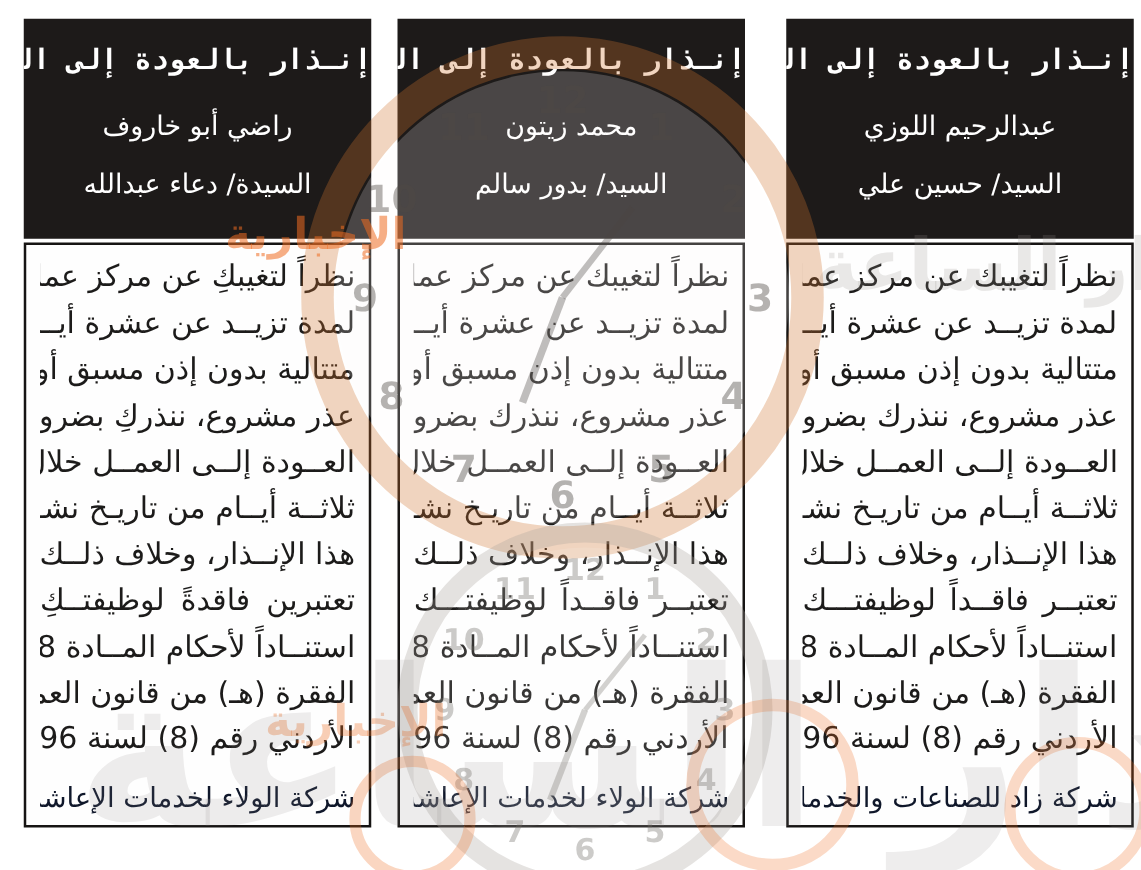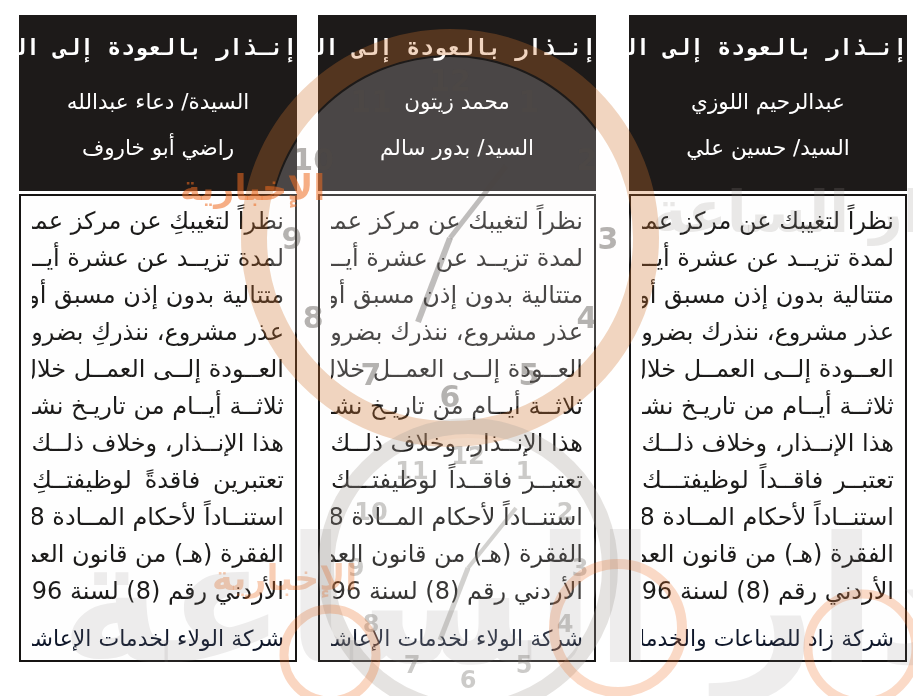--- a/index.html
+++ b/index.html
@@ -62,22 +62,22 @@
 </style>
 </head>
 <body>
 
 <div class="page">
 
   <div class="ad pos-left" lang="ar">
     <div class="ad-head">
       <div class="ad-title">إنـذار بالعودة إلى العمـل</div>
       <div class="ad-name">
+        <div>راضي أبو خاروف</div>
         <div>السيدة/ دعاء عبدالله</div>
-        <div>راضي أبو خاروف</div>
       </div>
     </div>
     <div class="ad-bodybox">
       <div>
           <div class="bline">نظراً لتغيبكِ عن مركز عملك</div>
           <div class="bline">لمدة تزيــد عن عشرة أيــام</div>
           <div class="bline">متتالية بدون إذن مسبق أو</div>
           <div class="bline">عذر مشروع، ننذركِ بضرورة</div>
           <div class="bline">العــودة إلــى العمــل خلال</div>
           <div class="bline">ثلاثــة أيــام من تاريـخ نشـر</div>

